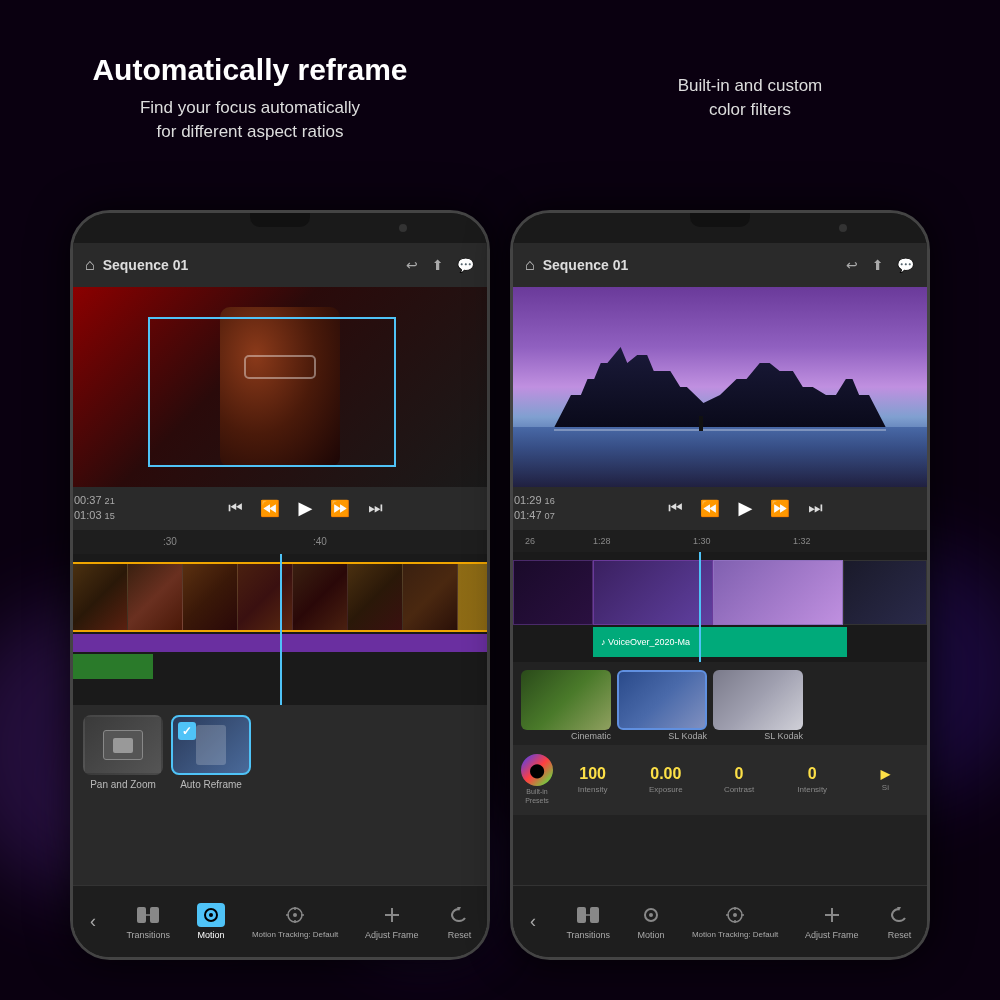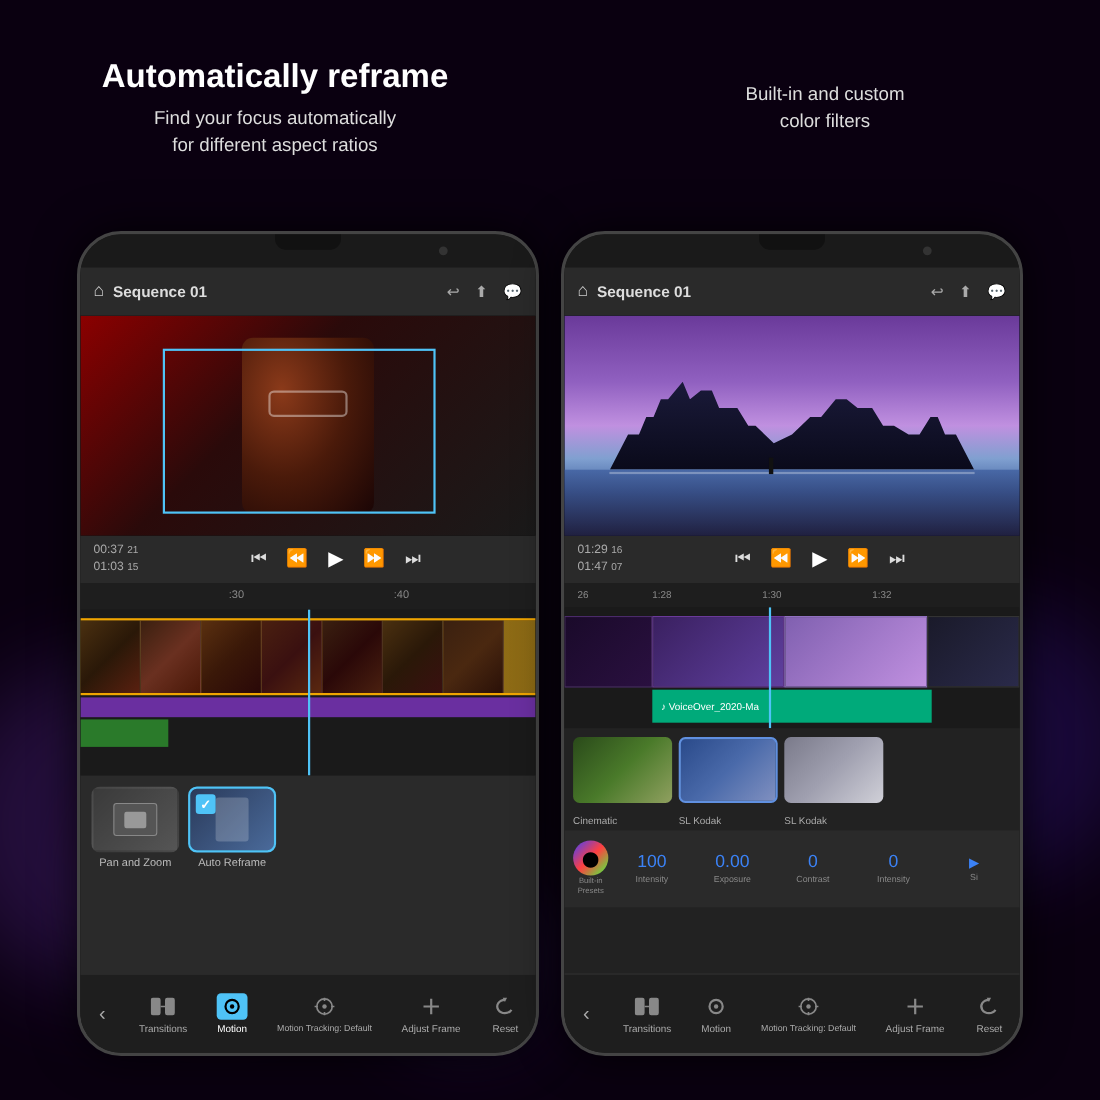--- a/index.html
+++ b/index.html
@@ -193,21 +193,21 @@
       left: 18%;
       width: 60%;
       height: 75%;
       border: 2px solid #4fc3f7;
       background: transparent;
     }
 
     
     .timeline-controls {
       background: #2a2a2a;
-      padding: 6px 12px;
+      padding: 6px 1px;
       display: flex;
       align-items: center;
       gap: 10px;
       flex-shrink: 0;
     }
     .time-info {
       font-size: 11px;
       color: #aaa;
       line-height: 1.4;
     }
@@ -236,21 +236,20 @@
       align-items: center;
       padding: 0 12px;
       gap: 0;
       flex-shrink: 0;
       position: relative;
     }
     .ruler-mark {
       color: #888;
       font-size: 10px;
       position: absolute;
-      margin-left: 45px;
     }
 
     
     .timeline-tracks {
       background: #1a1a1a;
       flex: 1;
       position: relative;
       overflow: hidden;
     }
     .video-track {
@@ -501,22 +500,22 @@
       display: flex;
       gap: 6px;
       padding: 8px 8px 4px;
       overflow: hidden;
       flex-shrink: 0;
     }
     .color-preset {
       flex-shrink: 0;
       display: flex;
       flex-direction: column;
-      align-items: flex-start;
-      gap: 11px;
+      align-items: flex-end;
+      gap: 1px;
     }
     .color-thumb {
       width: 90px;
       height: 60px;
       border-radius: 6px;
       overflow: hidden;
     }
     .cinematic-thumb {
       background: linear-gradient(135deg, #2a4a1a, #4a7a2a, #90a060);
     }
@@ -548,22 +547,22 @@
     }
     .adj-item {
       display: flex;
       flex-direction: column;
       align-items: center;
       gap: 2px;
       flex: 1;
     }
     .adj-value {
       font-size: 16px;
-      color: #3b82f6;
-      font-weight: 400;
+      color: #fde047;
+      font-weight: 700;
     }
     .adj-label {
       font-size: 8px;
       color: #888;
     }
     .built-in-presets {
       display: flex;
       flex-direction: column;
       align-items: center;
       gap: 2px;

